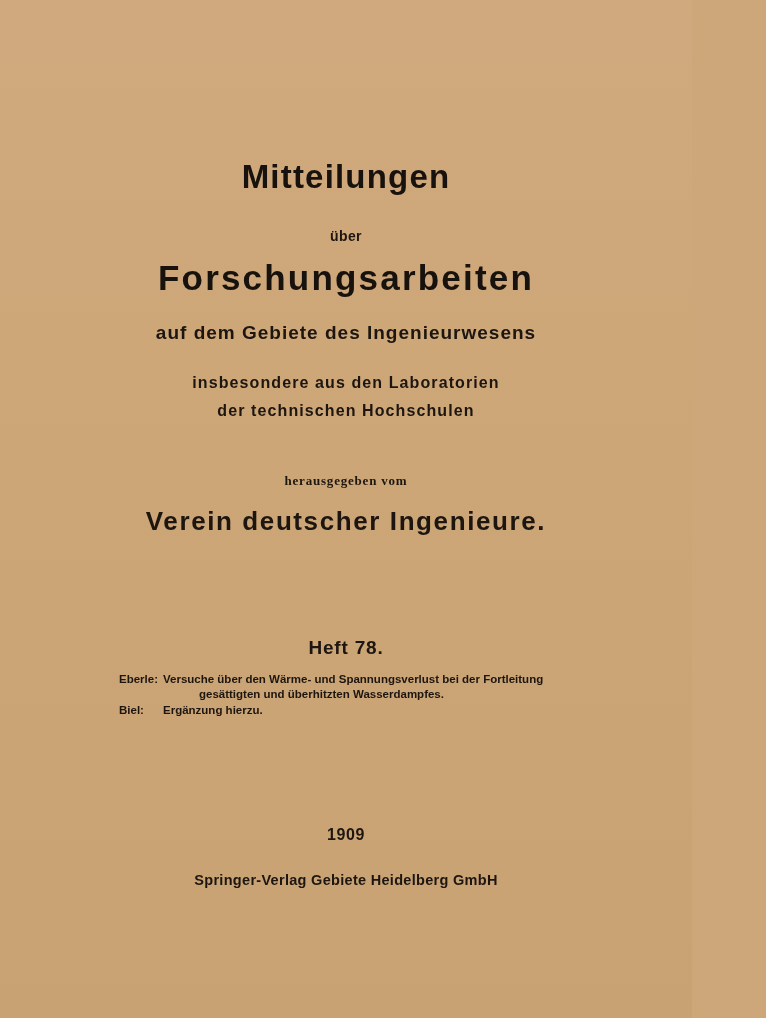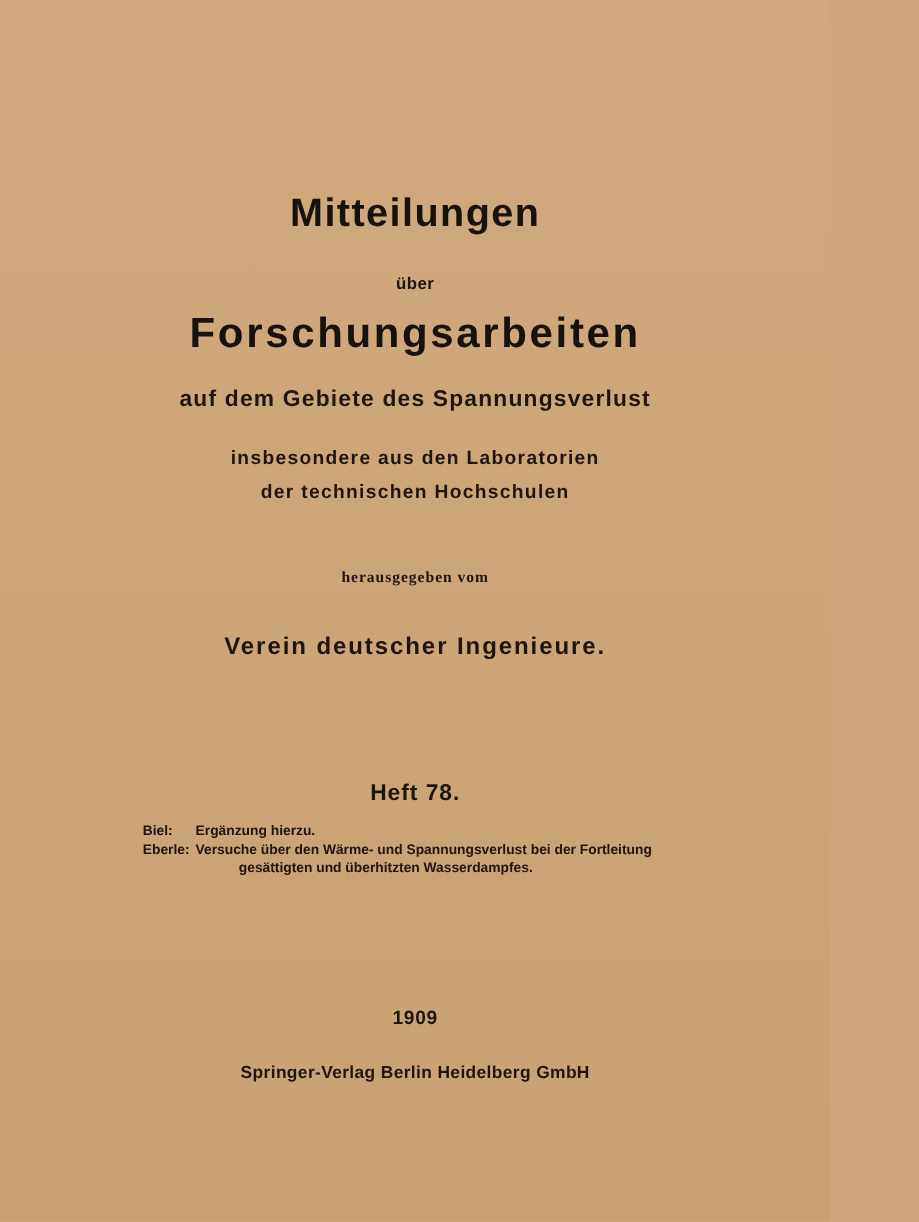--- a/index.html
+++ b/index.html
@@ -67,24 +67,24 @@
     line-height: 28px;
   }
   .t-hrsg {
     margin-top: 48px;
     font-family: "Liberation Serif", serif;
     font-weight: bold;
     font-size: 13px;
     letter-spacing: 0.8px;
   }
   .t-verein {
-    margin-top: 39px;
+    margin-top: 17px;
     font-family: "Liberation Sans", sans-serif;
     font-weight: bold;
-    font-size: 20px;
+    font-size: 26px;
     letter-spacing: 1.6px;
   }
   .t-heft {
     margin-top: 100px;
     font-family: "Liberation Sans", sans-serif;
     font-weight: bold;
     font-size: 19px;
     letter-spacing: 0.8px;
   }
   .contents {
@@ -136,40 +136,40 @@
 
 <div class="page">
   <div class="content">
 
     <div class="t-main">Mitteilungen</div>
 
     <div class="t-ueber">über</div>
 
     <div class="t-forsch">Forschungsarbeiten</div>
 
-    <div class="t-sub1">auf dem Gebiete des Spannungsverlust</div>
+    <div class="t-sub1">auf dem Gebiete des Ingenieurwesens</div>
 
     <div class="t-sub2">
       <div>insbesondere aus den Laboratorien</div>
       <div>der technischen Hochschulen</div>
     </div>
 
     <div class="t-hrsg">herausgegeben vom</div>
 
     <div class="t-verein">Verein deutscher Ingenieure.</div>
 
     <div class="t-heft">Heft 78.</div>
 
     <div class="contents">
       <div class="entry">
-        <span class="author">Biel:</span><span class="body"><span>Ergänzung hierzu.</span></span>
+        <span class="author">Eberle:</span><span class="body"><span>Versuche über den Wärme- und Spannungsverlust bei der Fortleitung</span><span class="line2">gesättigten und überhitzten Wasserdampfes.</span></span>
       </div>
       <div class="entry">
-        <span class="author">Eberle:</span><span class="body"><span>Versuche über den Wärme- und Spannungsverlust bei der Fortleitung</span><span class="line2">gesättigten und überhitzten Wasserdampfes.</span></span>
+        <span class="author">Biel:</span><span class="body"><span>Ergänzung hierzu.</span></span>
       </div>
     </div>
 
     <div class="t-year">1909</div>
 
-    <div class="t-pub">Springer-Verlag Berlin Heidelberg GmbH</div>
+    <div class="t-pub">Springer-Verlag Gebiete Heidelberg GmbH</div>
 
   </div>
 </div>
 
 </body></html>

